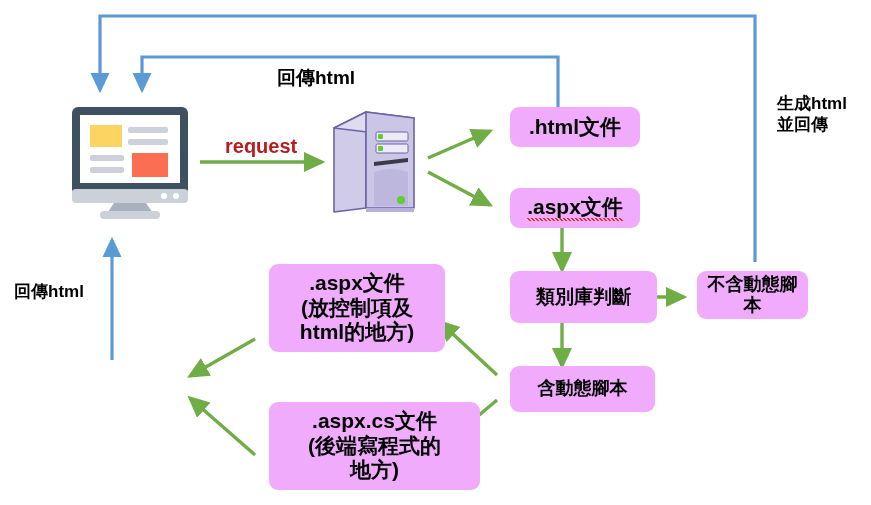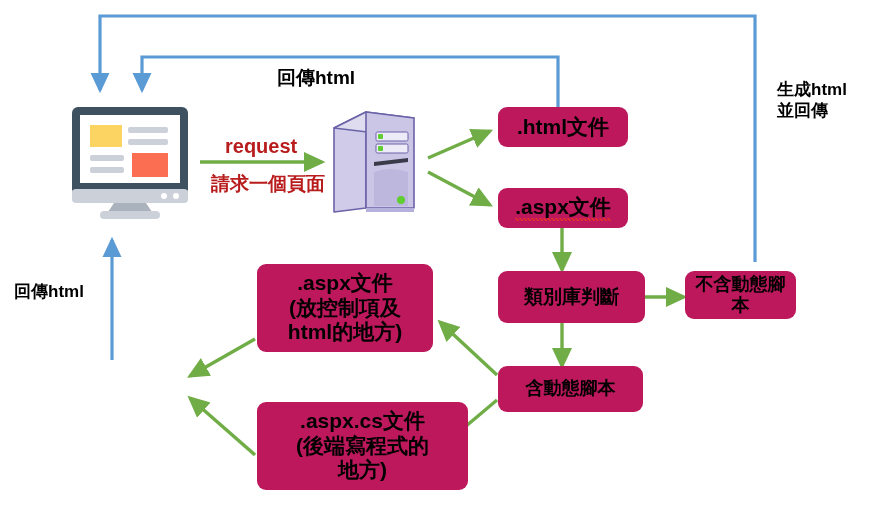--- a/index.html
+++ b/index.html
@@ -17,32 +17,33 @@
   }
   #edges {
     position: absolute;
     left: 0; top: 0;
     width: 871px;
     height: 505px;
     pointer-events: none;
   }
   .node {
     position: absolute;
-    background: #be185d;
+    background: #f0abfc;
     border-radius: 9px;
     display: flex;
     align-items: center;
     justify-content: center;
     text-align: center;
     color: #000000;
     font-weight: 700;
     line-height: 1.18;
     box-sizing: border-box;
     padding: 2px 6px;
     white-space: pre-line;
+    margin-left: 12px;
   }
   .lbl {
     position: absolute;
     font-weight: 700;
     white-space: pre-line;
     line-height: 1.25;
   }
   .lbl-blue { color: #000000; }
   .lbl-green { color: #b91c1c; }
   .icon-wrap { position: absolute; }
@@ -195,22 +196,21 @@
 
   <div class="node" style="left:257px; top:402px; width:211px; height:88px; font-size:21px;">
     <span>.aspx.cs文件
 (後端寫程式的
 地方)</span>
   </div>
 
 
   <div class="lbl lbl-blue" style="left:277px; top:66px; font-size:19px;">回傳html</div>
 
-  <div class="lbl lbl-blue" style="left:777px; top:79px; font-size:17px;">生成html
+  <div class="lbl lbl-blue" style="left:777px; top:93px; font-size:17px;">生成html
 並回傳</div>
 
   <div class="lbl lbl-blue" style="left:14px; top:281px; font-size:17px;">回傳html</div>
 
   <div class="lbl lbl-green" style="left:225px; top:134px; font-size:20px;">request</div>
 
-  <div class="lbl lbl-green" style="left:211px; top:172px; font-size:19px;">請求一個頁面</div>
 
 </div>
 
 </body></html>

